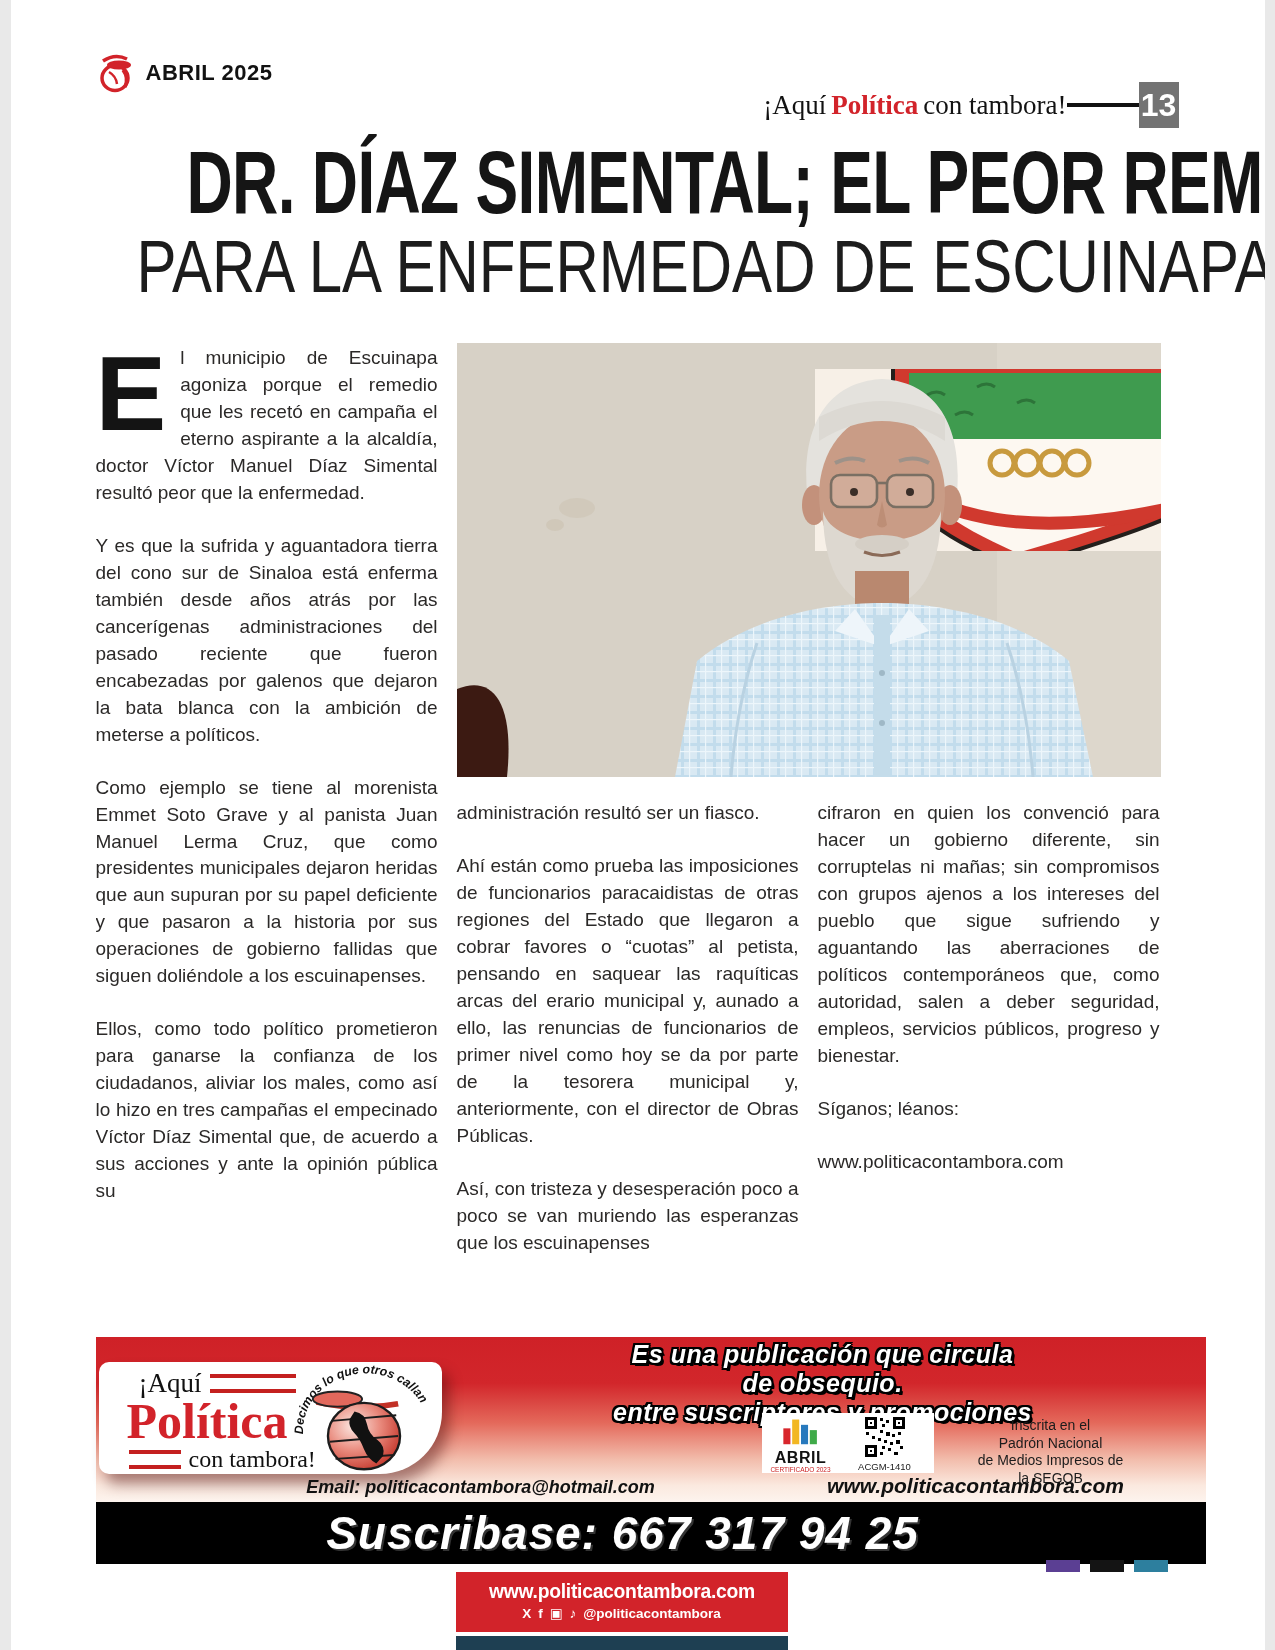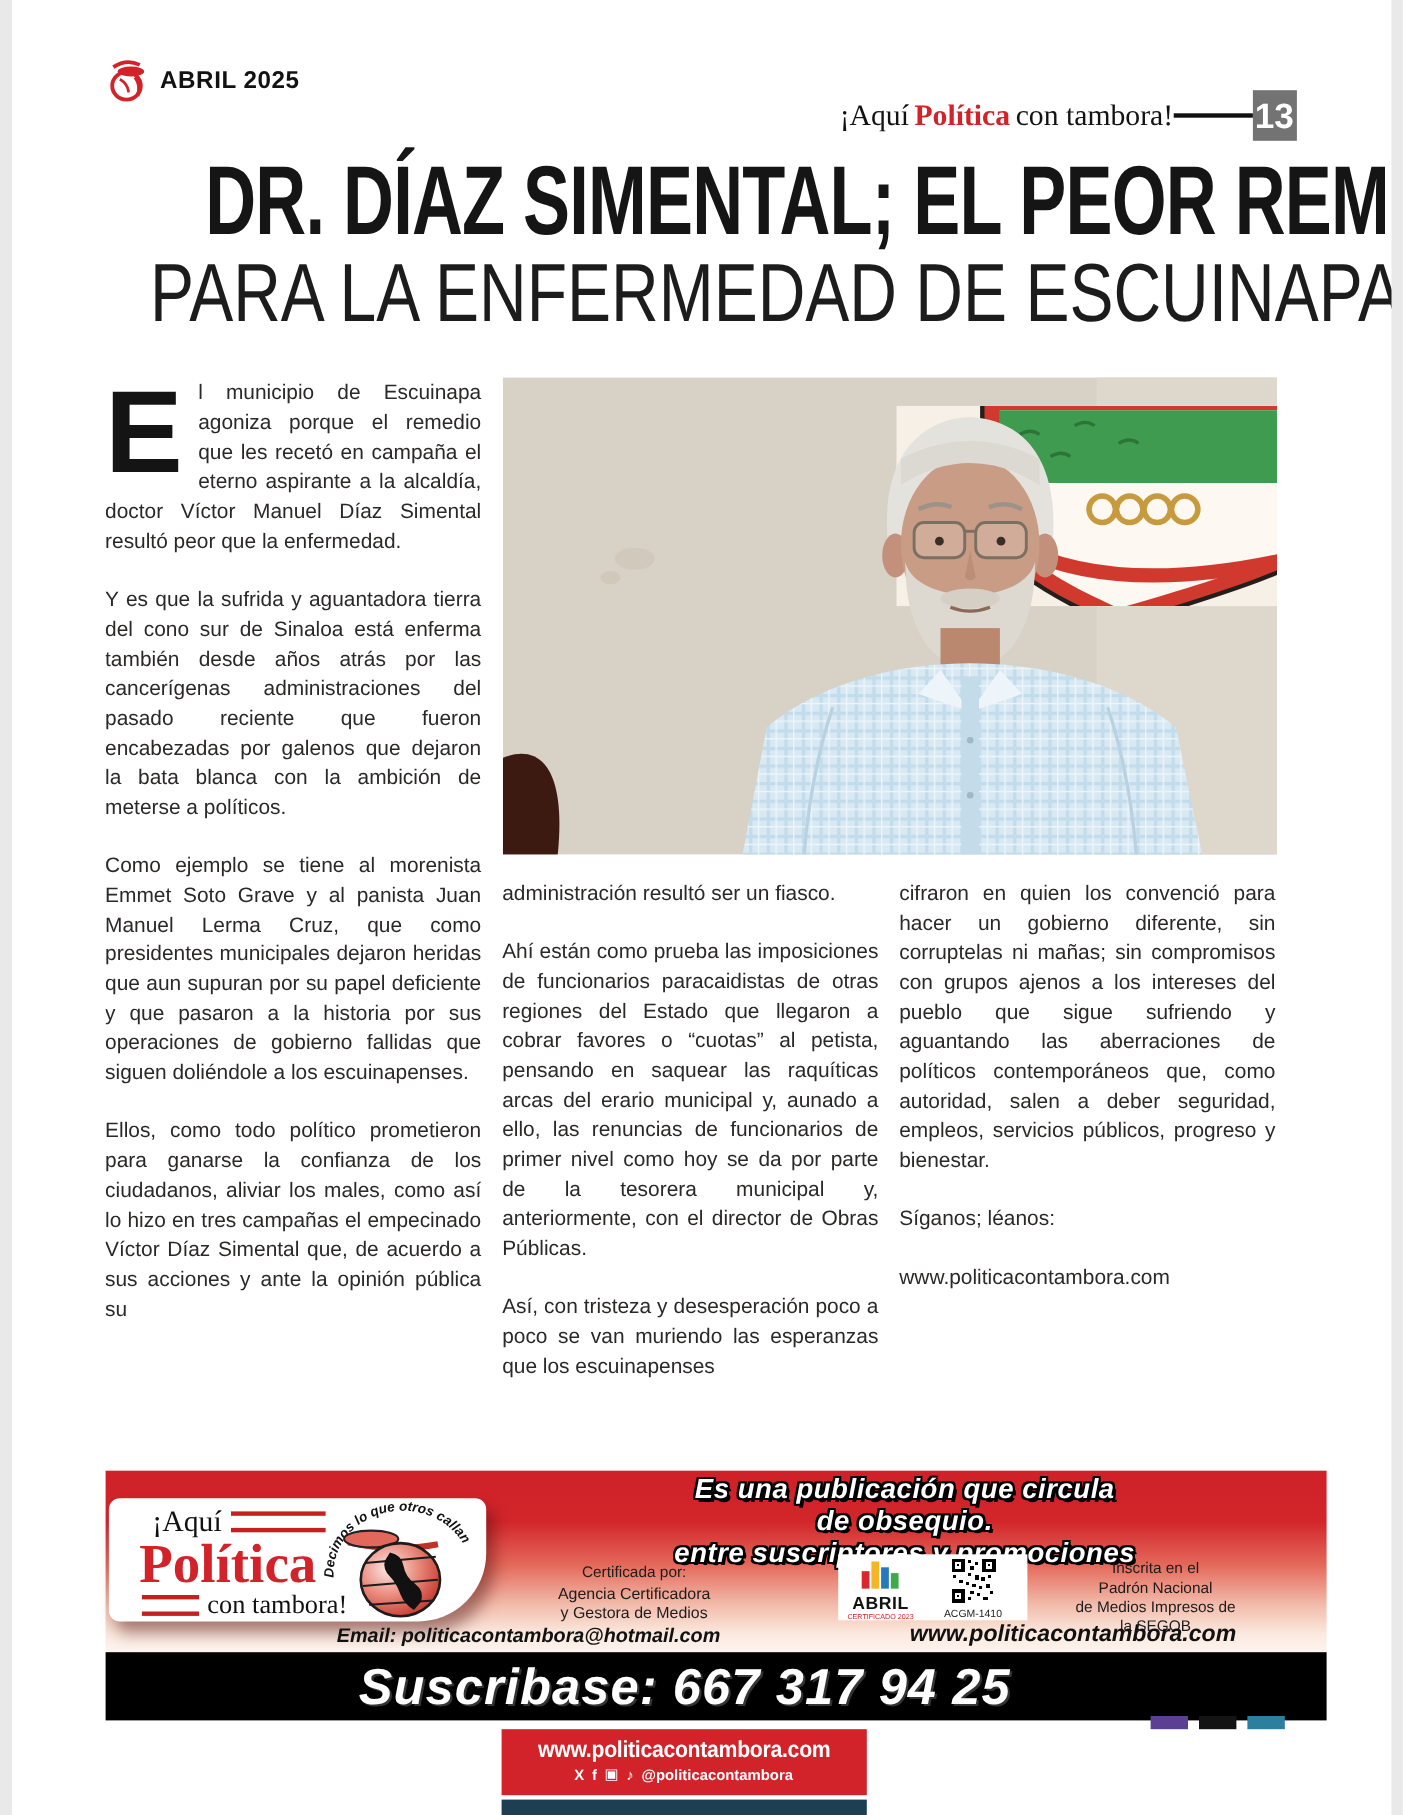--- a/index.html
+++ b/index.html
@@ -225,25 +225,20 @@
         <path d="M70,50 q11,2 13,13 q2,11 11,17 q9,7 6,17 l-7,8 q-9,-5 -13,-15 q-4,-11 -10,-17 q-7,-7 -5,-15 z" fill="#111"></path>
       </svg>
     </div>
 
     <div class="circulation">
       <div>Es una publicación que circula</div>
       <div>de obsequio.</div>
       <div>entre suscriptores y promociones</div>
     </div>
 
-    <div class="cert">
-      <div class="c1">Certificada por:</div>
-      <div class="c2">Agencia Certificadora</div>
-      <div class="c2">y Gestora de Medios</div>
-    </div>
 
     <div class="acgm-box">
       <div class="acgm-left">
         <svg width="44" height="30" viewBox="0 0 44 34">
           <rect x="2" y="14" width="8" height="18" fill="#d8262c"></rect>
           <rect x="12" y="4" width="8" height="28" fill="#f2b722"></rect>
           <rect x="22" y="10" width="8" height="22" fill="#2779bd"></rect>
           <rect x="32" y="16" width="8" height="16" fill="#3faa49"></rect>
         </svg>
         <div class="acgm-name">ABRIL</div>

